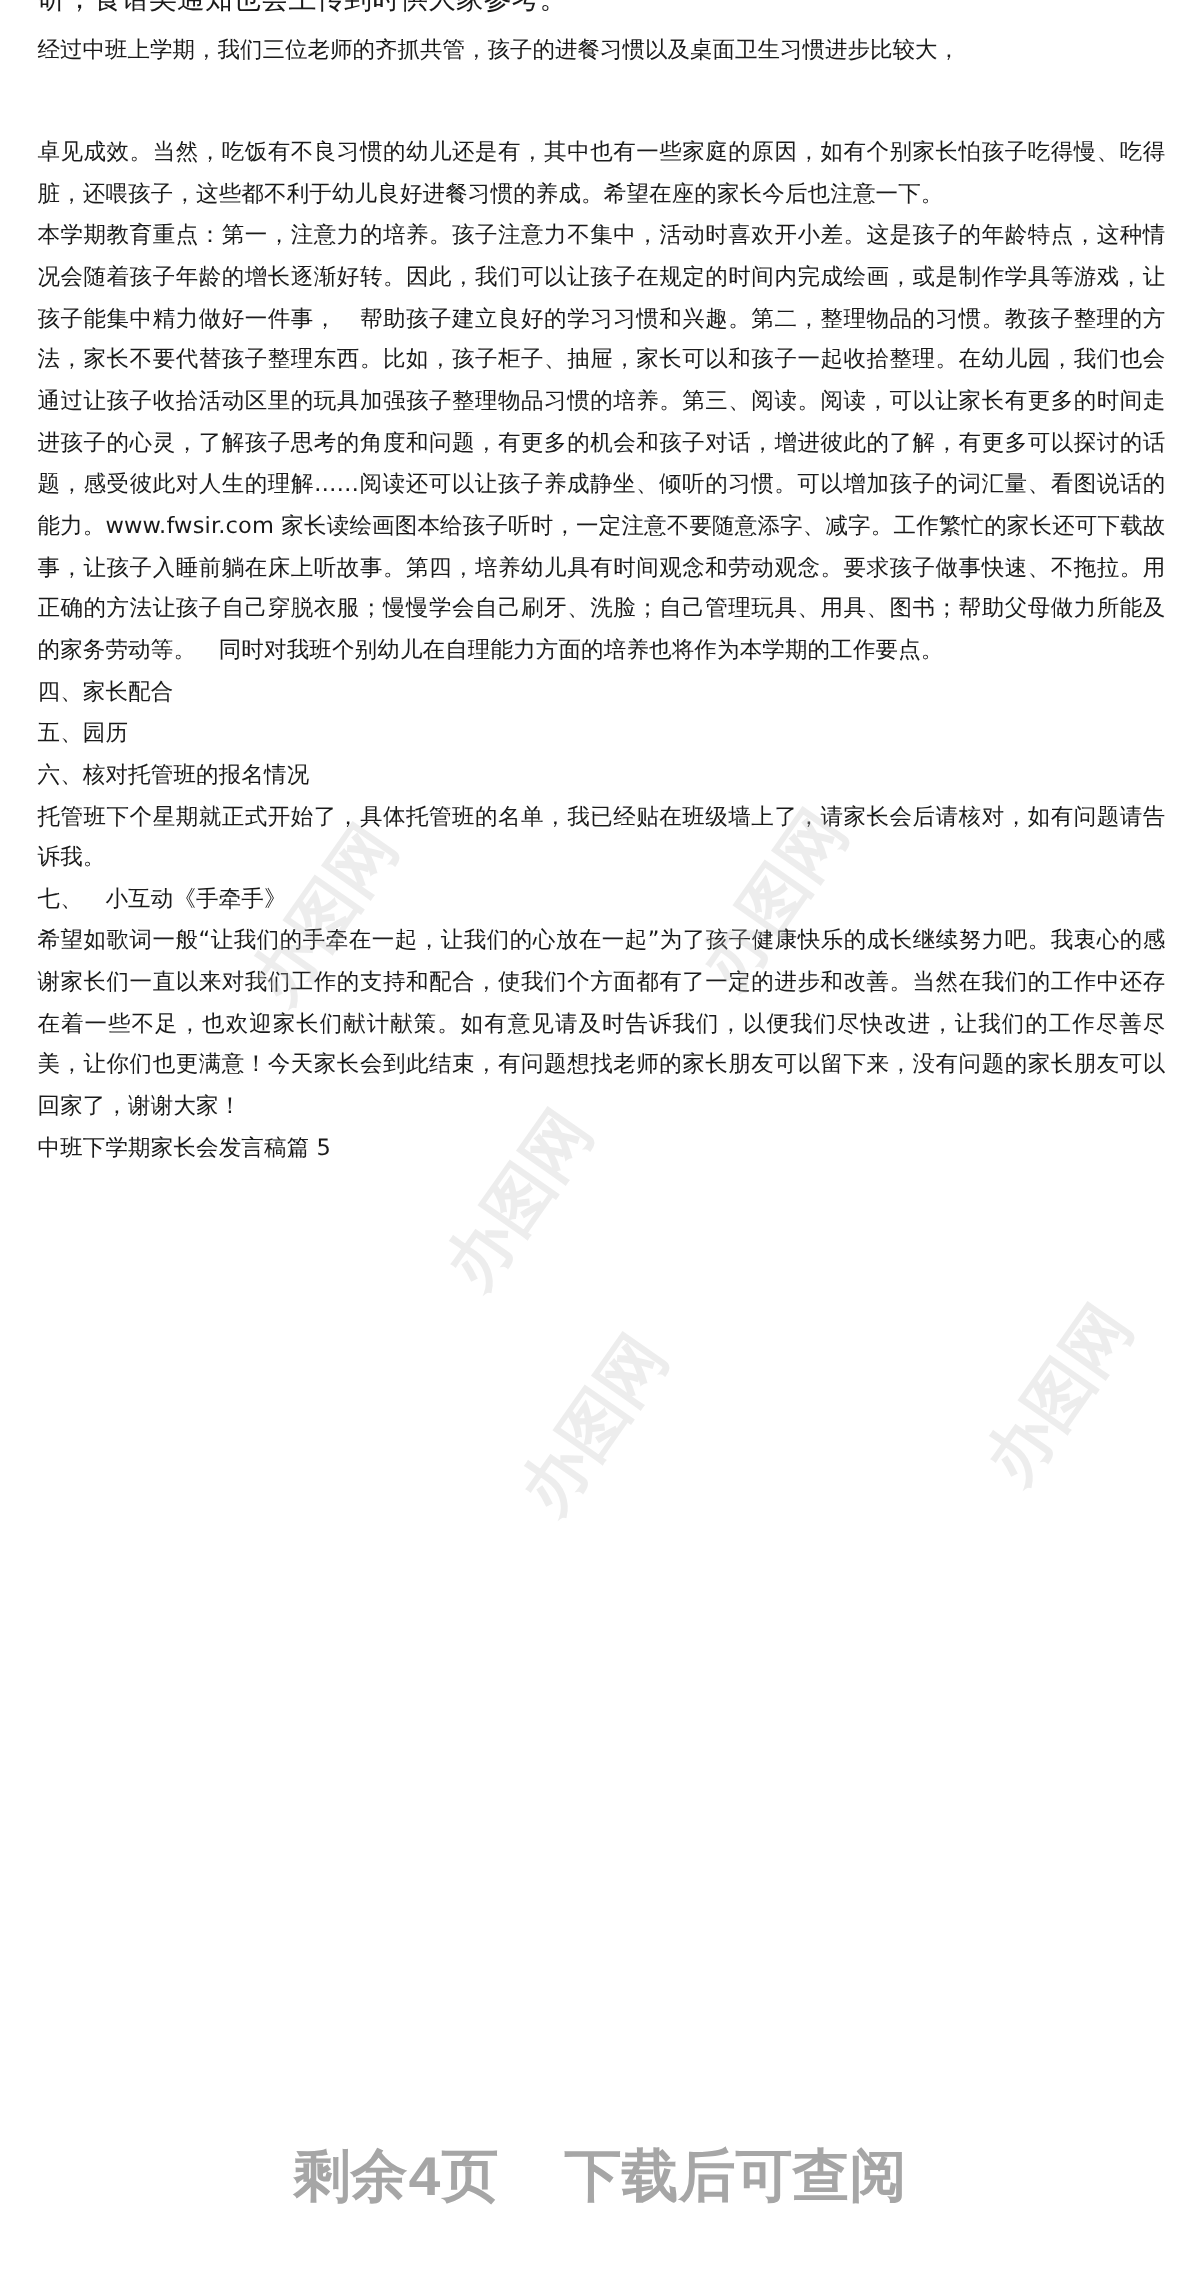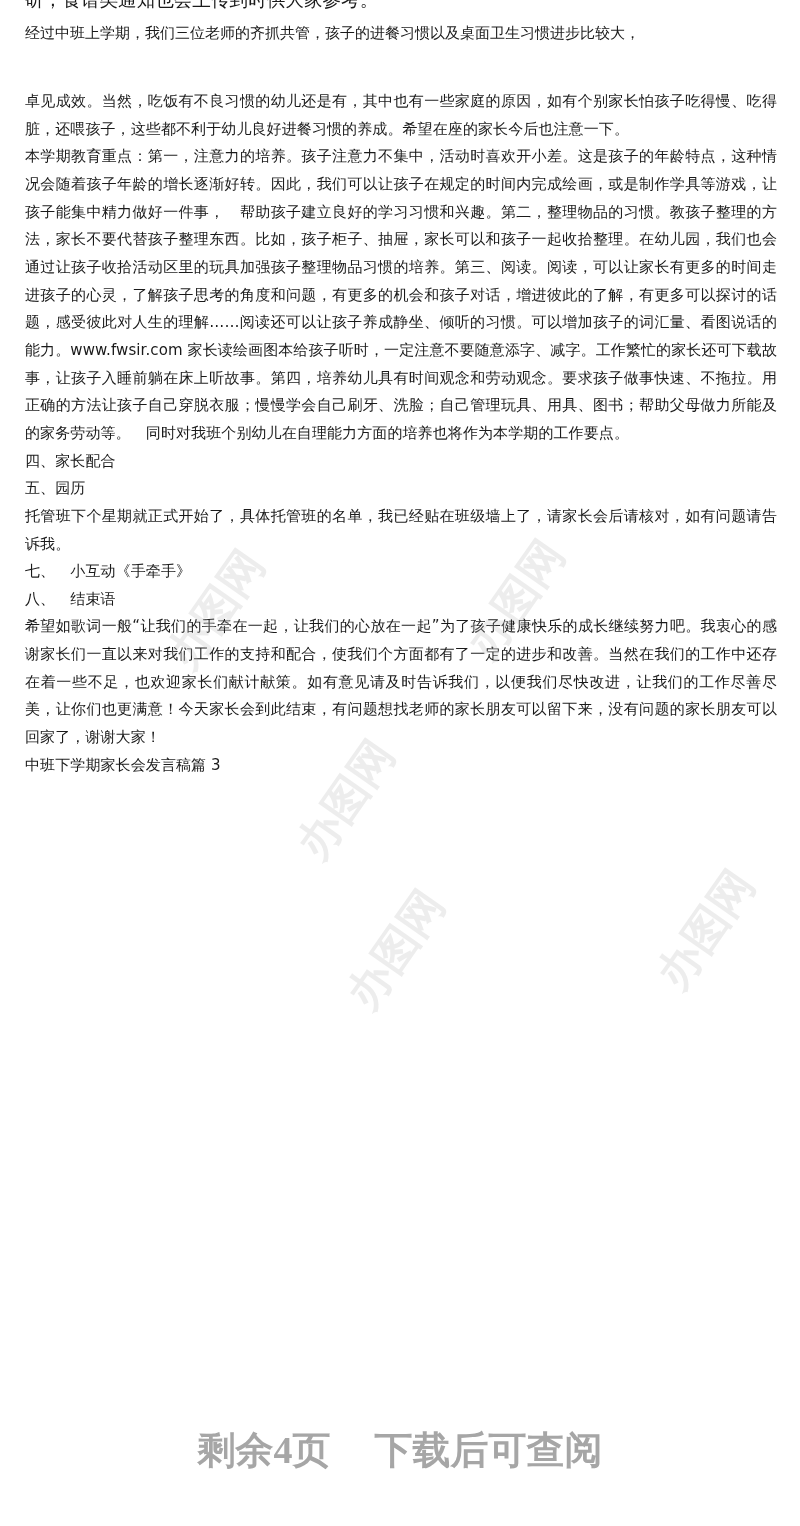--- a/index.html
+++ b/index.html
@@ -70,46 +70,46 @@
     .footer-banner {
       position: absolute;
       left: 0;
       top: 1425px;
       width: 800px;
       text-align: center;
       font-size: 38px;
       font-weight: bold;
       color: #a6a6a6;
       letter-spacing: 0px;
-      font-family: Liberation Serif, serif;
+      font-family: Liberation Mono, monospace;
     }
     .footer-banner .gap {
       display: inline-block;
       width: 44px;
     }
   </style>
 </head>
 <body>
 
 <div class="page">
 
   <div class="cutoff-line">研，食谱类通知也会上传到时供大家参考。</div>
 
   <div class="first-line">经过中班上学期，我们三位老师的齐抓共管，孩子的进餐习惯以及桌面卫生习惯进步比较大，</div>
 
   <div class="text-block main-block">
     <p>卓见成效。当然，吃饭有不良习惯的幼儿还是有，其中也有一些家庭的原因，如有个别家长怕孩子吃得慢、吃得脏，还喂孩子，这些都不利于幼儿良好进餐习惯的养成。希望在座的家长今后也注意一下。</p>
     <p>本学期教育重点：第一，注意力的培养。孩子注意力不集中，活动时喜欢开小差。这是孩子的年龄特点，这种情况会随着孩子年龄的增长逐渐好转。因此，我们可以让孩子在规定的时间内完成绘画，或是制作学具等游戏，让孩子能集中精力做好一件事，　帮助孩子建立良好的学习习惯和兴趣。第二，整理物品的习惯。教孩子整理的方法，家长不要代替孩子整理东西。比如，孩子柜子、抽屉，家长可以和孩子一起收拾整理。在幼儿园，我们也会通过让孩子收拾活动区里的玩具加强孩子整理物品习惯的培养。第三、阅读。阅读，可以让家长有更多的时间走进孩子的心灵，了解孩子思考的角度和问题，有更多的机会和孩子对话，增进彼此的了解，有更多可以探讨的话题，感受彼此对人生的理解……阅读还可以让孩子养成静坐、倾听的习惯。可以增加孩子的词汇量、看图说话的能力。www.fwsir.com 家长读绘画图本给孩子听时，一定注意不要随意添字、减字。工作繁忙的家长还可下载故事，让孩子入睡前躺在床上听故事。第四，培养幼儿具有时间观念和劳动观念。要求孩子做事快速、不拖拉。用正确的方法让孩子自己穿脱衣服；慢慢学会自己刷牙、洗脸；自己管理玩具、用具、图书；帮助父母做力所能及的家务劳动等。　同时对我班个别幼儿在自理能力方面的培养也将作为本学期的工作要点。</p>
     <p>四、家长配合</p>
     <p>五、园历</p>
+    <p>六、核对托管班的报名情况</p>
     <p>托管班下个星期就正式开始了，具体托管班的名单，我已经贴在班级墙上了，请家长会后请核对，如有问题请告诉我。</p>
     <p>七、　小互动《手牵手》</p>
-    <p>八、　结束语</p>
     <p>希望如歌词一般“让我们的手牵在一起，让我们的心放在一起”为了孩子健康快乐的成长继续努力吧。我衷心的感谢家长们一直以来对我们工作的支持和配合，使我们个方面都有了一定的进步和改善。当然在我们的工作中还存在着一些不足，也欢迎家长们献计献策。如有意见请及时告诉我们，以便我们尽快改进，让我们的工作尽善尽美，让你们也更满意！今天家长会到此结束，有问题想找老师的家长朋友可以留下来，没有问题的家长朋友可以回家了，谢谢大家！</p>
-    <p>中班下学期家长会发言稿篇 3</p>
+    <p>中班下学期家长会发言稿篇 5</p>
   </div>
 
   <div class="watermark" style="left:150px; top:580px;">办图网</div>
   <div class="watermark" style="left:450px; top:570px;">办图网</div>
   <div class="watermark" style="left:280px; top:770px;">办图网</div>
   <div class="watermark" style="left:330px; top:920px;">办图网</div>
   <div class="watermark" style="left:640px; top:900px;">办图网</div>
 
   <div class="footer-banner">
     <span>剩余4页</span><span class="gap"></span><span>下载后可查阅</span>

